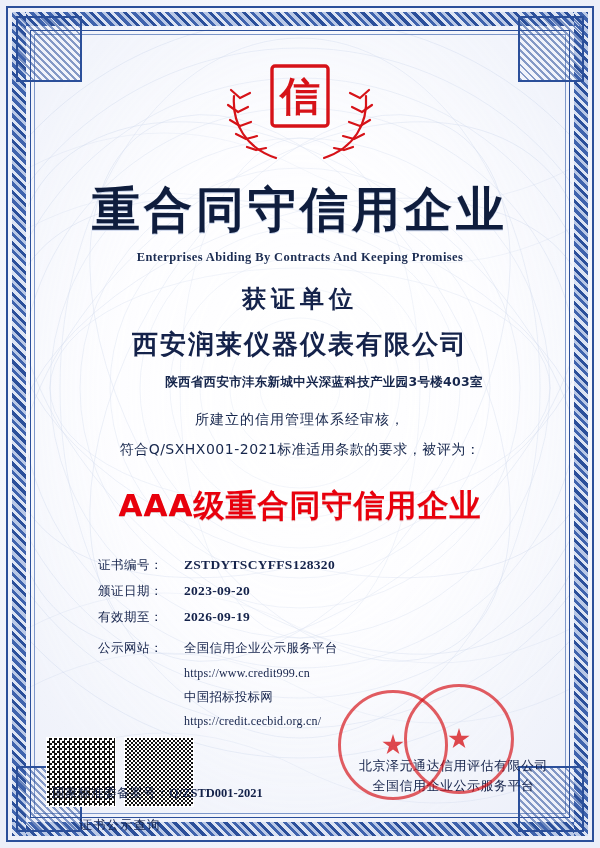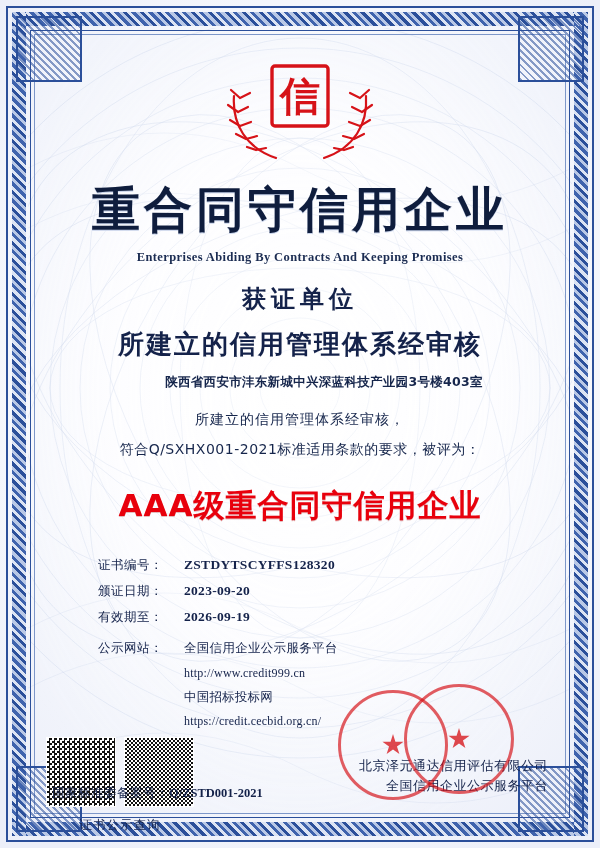--- a/index.html
+++ b/index.html
@@ -241,21 +241,21 @@
     display: flex;
     align-items: baseline;
   }
   .footer .f-label { min-width: 104px; letter-spacing: .5px; }
   .footer .f-value { font-family: "Liberation Serif", serif; font-weight: bold; }
 
   .issuer {
     position: absolute;
     right: 52px;
     bottom: 52px;
-    text-align: right;
+    text-align: center;
     color: #14224a;
     font-family: "DejaVu Sans", sans-serif;
     font-size: 13px;
     line-height: 20px;
     letter-spacing: .5px;
     margin-top: 8px;
   }
 
   
   .seal {
@@ -368,21 +368,21 @@
         </g>
         <rect x="54" y="4" width="56" height="60" rx="3" fill="none" stroke="#d61218" stroke-width="3.4"></rect>
         <text x="82" y="48" text-anchor="middle" font-family="DejaVu Sans, sans-serif" font-size="40" font-weight="bold" fill="#d61218">信</text>
       </svg>
     </div>
 
     <div class="title-cn">重合同守信用企业</div>
     <div class="title-en">Enterprises Abiding By Contracts And Keeping Promises</div>
 
     <div class="subtitle">获证单位</div>
-    <div class="company">所建立的信用管理体系经审核</div>
+    <div class="company">西安润莱仪器仪表有限公司</div>
     <div class="address">陕西省西安市沣东新城中兴深蓝科技产业园3号楼403室</div>
 
     <div class="statement">
       <div class="l1">所建立的信用管理体系经审核，</div>
       <div class="l2">符合Q/SXHX001-2021标准适用条款的要求，被评为：</div>
     </div>
 
     <div class="grade">AAA级重合同守信用企业</div>
 
     <div class="details-row">
@@ -400,21 +400,21 @@
 
         <div class="d-line">
           <span class="d-label">有效期至：</span>
           <span class="d-value">2026-09-19</span>
         </div>
 
         <div class="d-line" style="margin-top:14px">
           <span class="d-label">公示网站：</span>
           <span class="d-value cn">全国信用企业公示服务平台</span>
         </div>
-        <div class="d-sub">http://www.credit999.cn</div>
+        <div class="d-sub">https://www.credit999.cn</div>
         <div class="d-sub" style="font-family:'DejaVu Sans',sans-serif;font-size:12.5px">中国招标投标网</div>
         <div class="d-sub">https://credit.cecbid.org.cn/</div>
       </div>
 
       <div class="qr-block">
         <div class="qr-pair">
           <div class="qr" style="background-image:
                  repeating-conic-gradient(#111 0% 25%, #fff 0% 50%);
                  background-size:5px 5px;"></div>
           <div class="qr" style="background-image:

